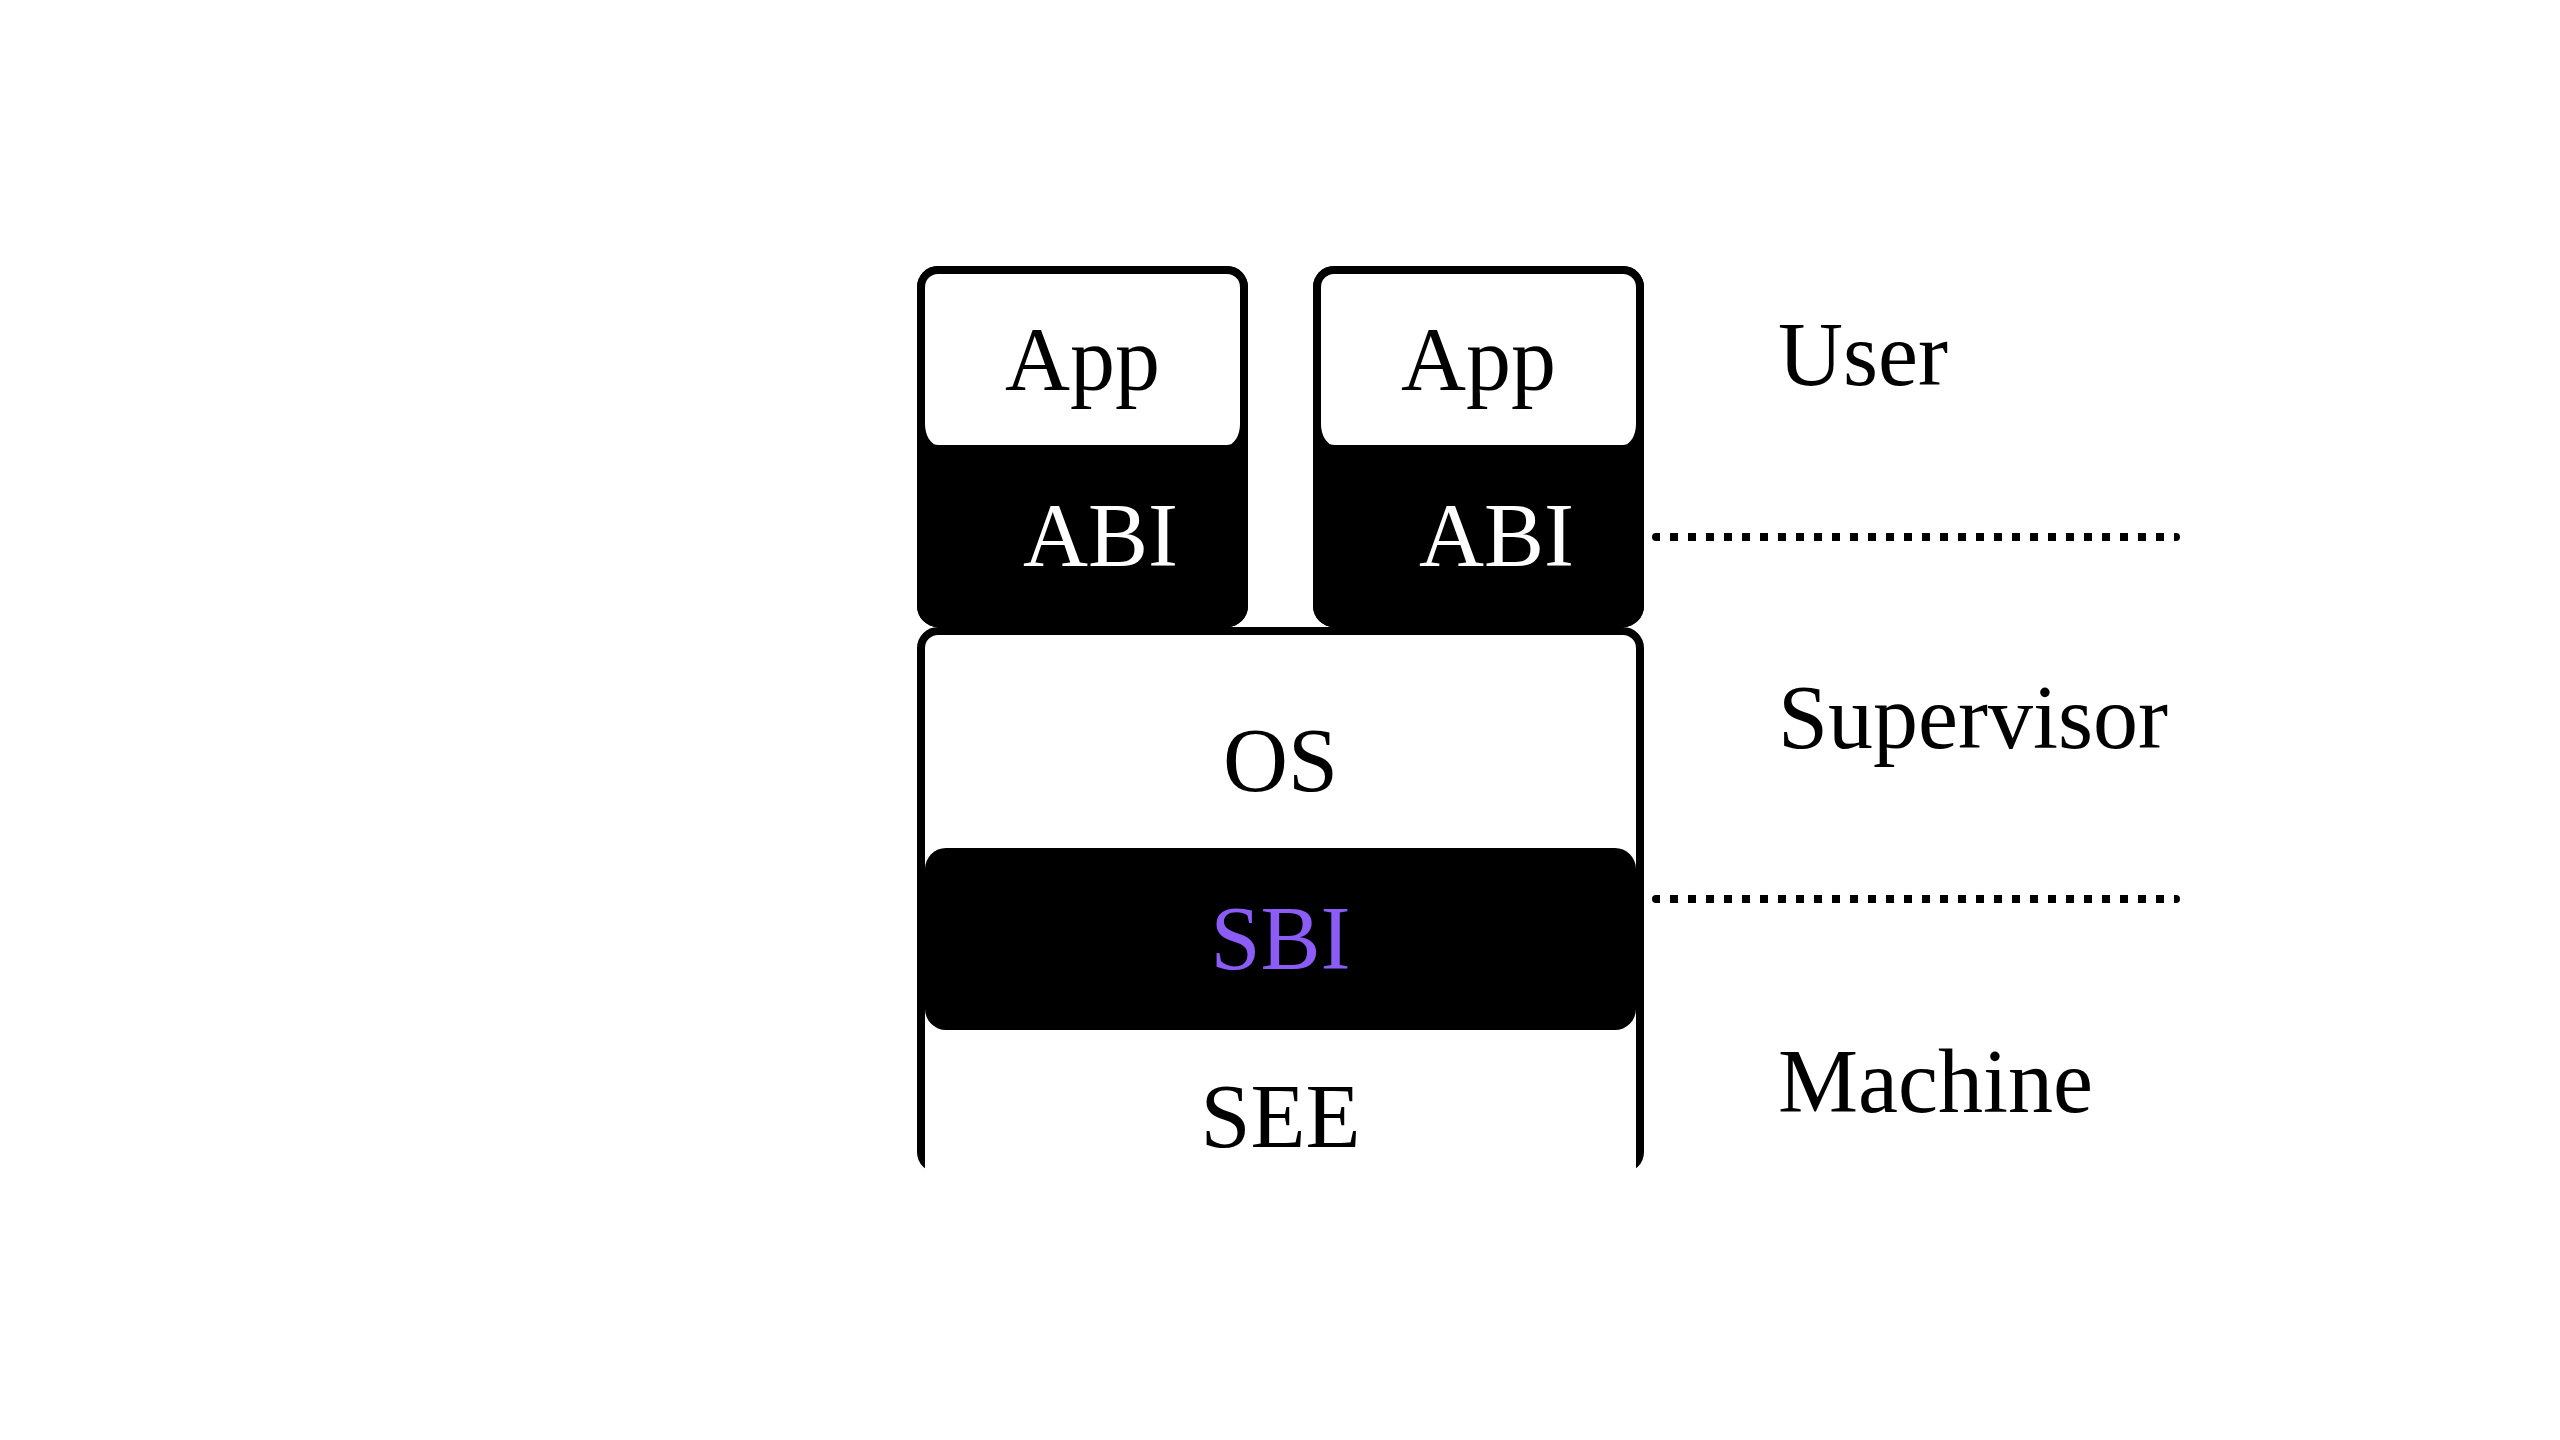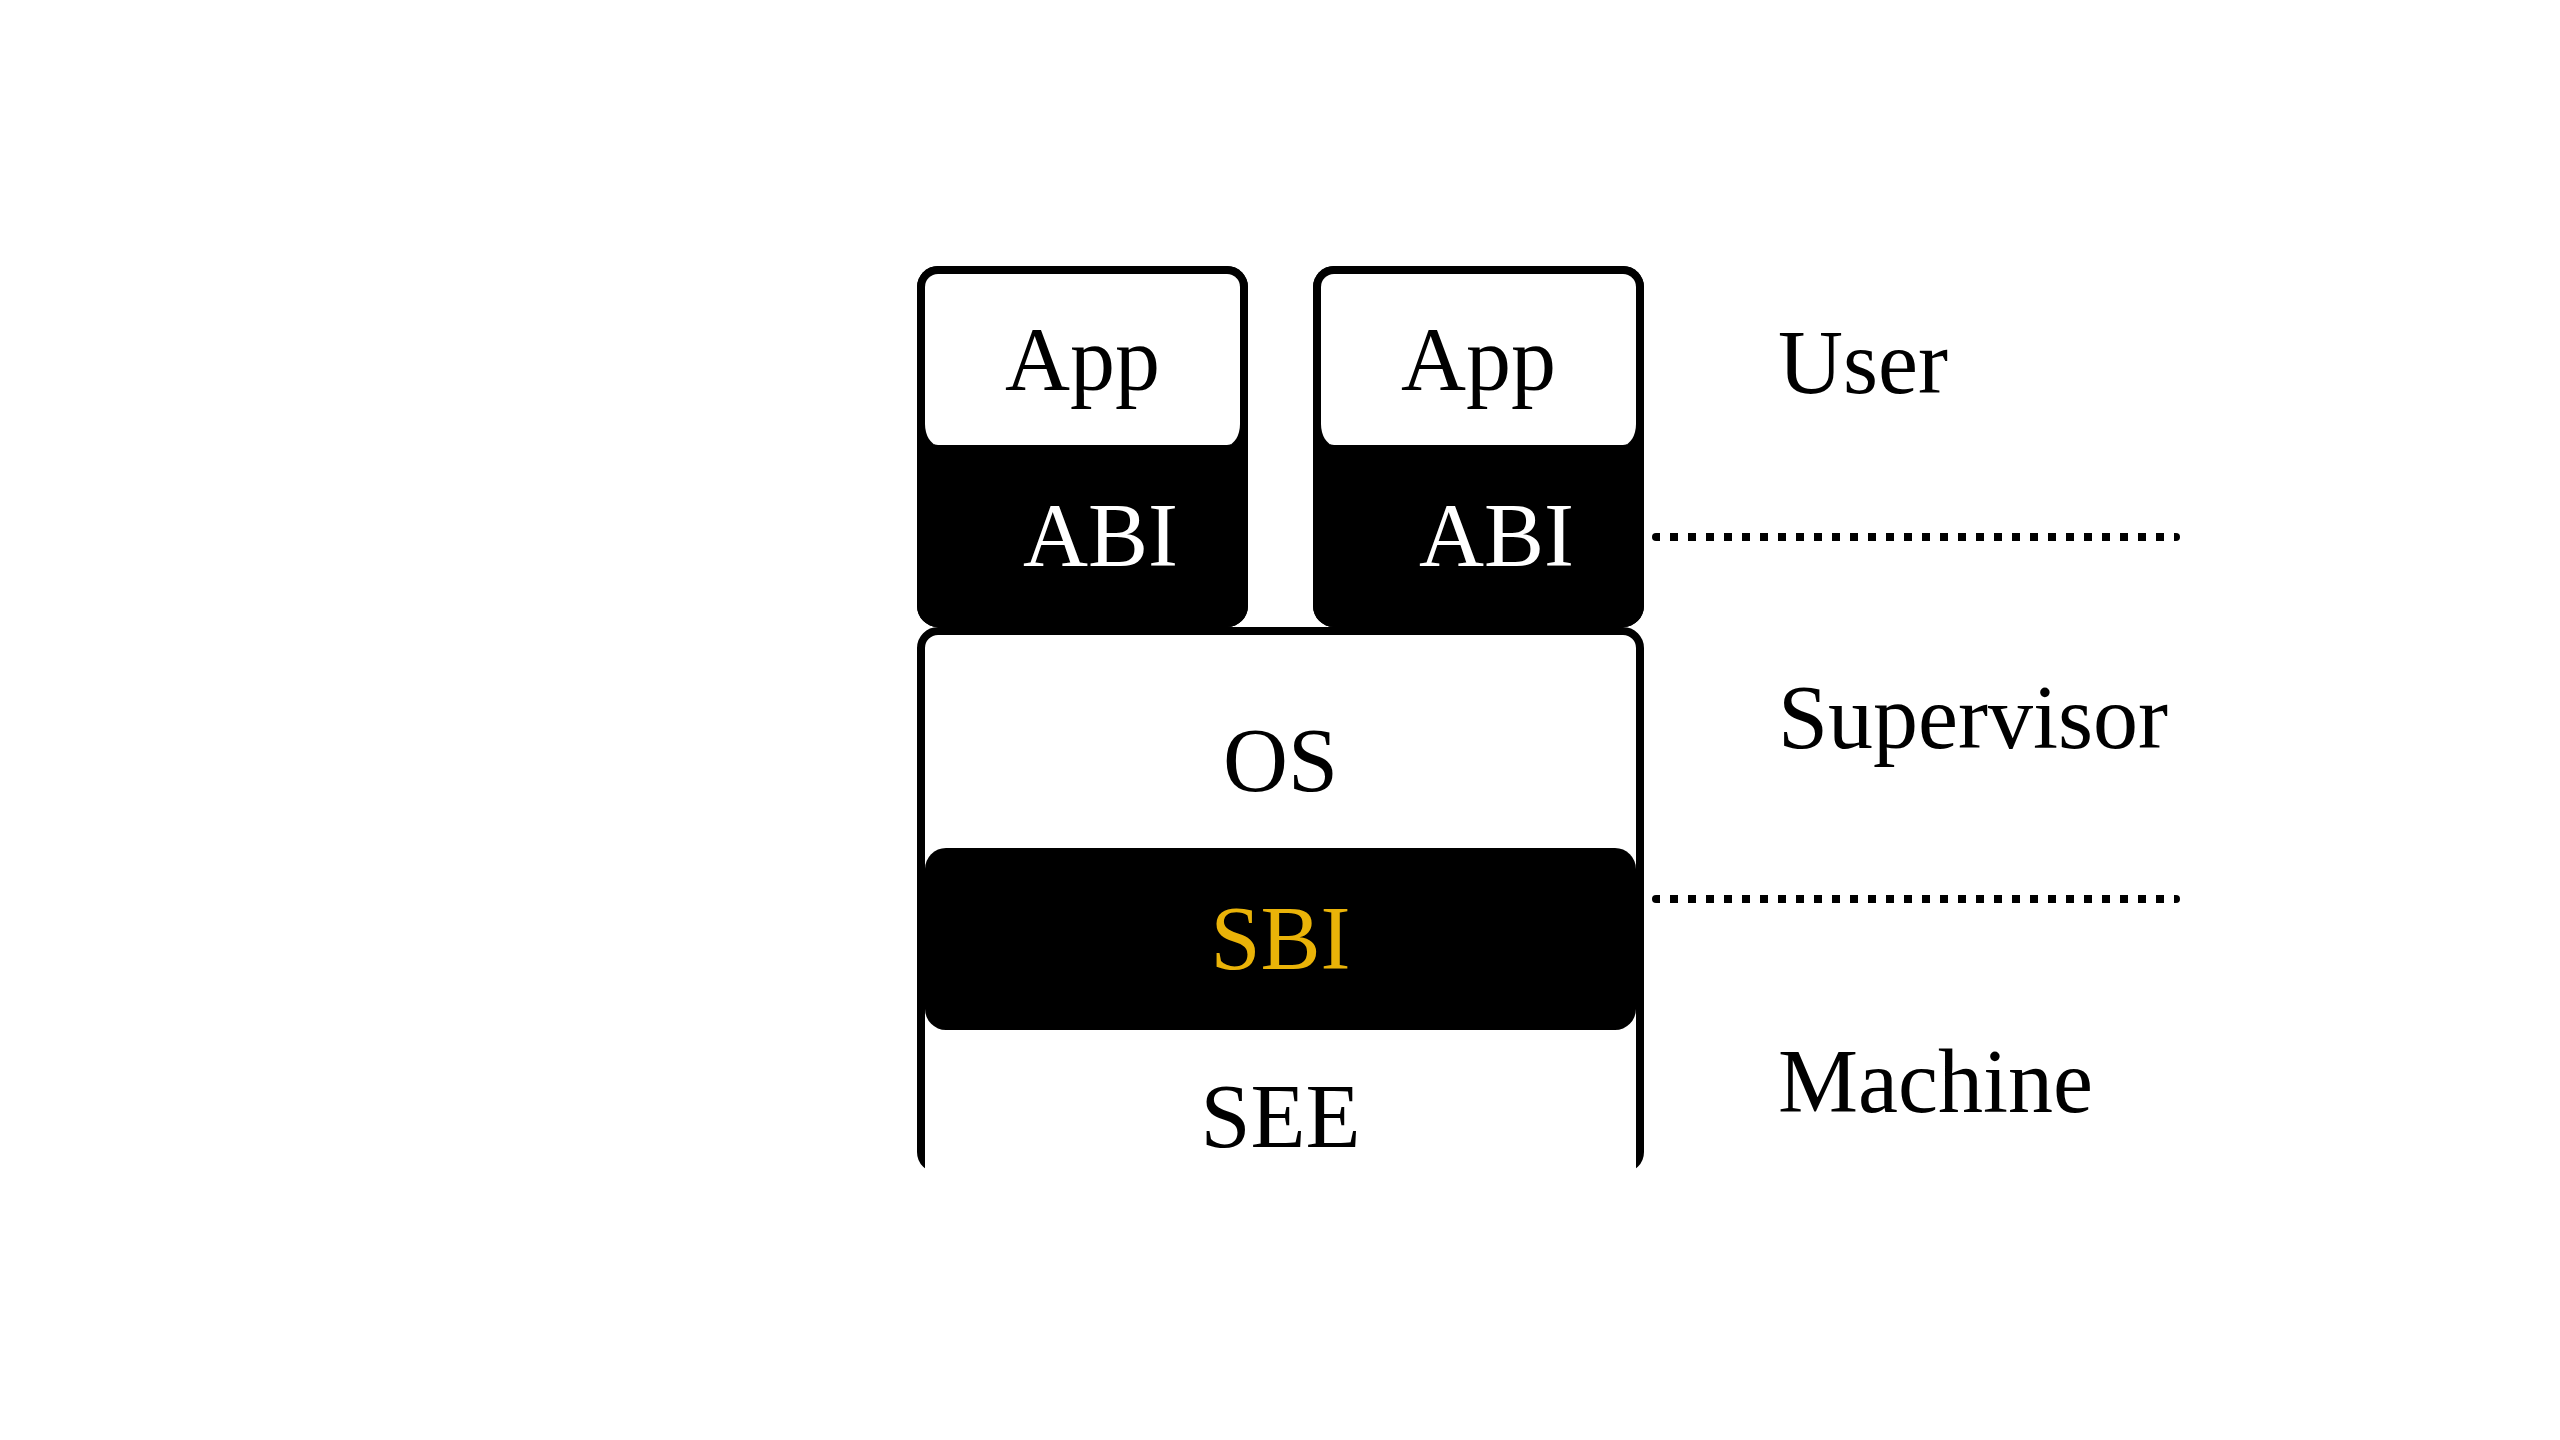--- a/index.html
+++ b/index.html
@@ -65,21 +65,21 @@
     background: #ffffff;
     border: 8px solid #000000;
   }
   .row {
     display: flex;
     align-items: center;
     justify-content: center;
     width: 100%;
   }
   .os-row  { height: 174px; background: #ffffff; color: #000000; margin-top: 39px; }
-  .sbi-row { height: 182px; background: #000000; color: #eab308; }
+  .sbi-row { height: 182px; background: #000000; color: #8b5cf6; }
   .see-row { height: 174px; background: #ffffff; color: #000000; justify-content: center; }
 
   .box-label {
     font-size: 90px;
     line-height: 1;
     white-space: nowrap;
   }
 
   
   .dotted {
@@ -99,21 +99,21 @@
   
   .plabel {
     position: absolute;
     left: 1778px;
     transform: translateY(-50%);
     font-size: 90px;
     line-height: 1;
     white-space: nowrap;
     color: #000000;
   }
-  .plabel-user       { top: 355px; margin-top: 8px; }
+  .plabel-user       { top: 355px; }
   .plabel-supervisor { top: 718px; }
   .plabel-machine    { top: 1082px; }
 </style>
 </head>
 <body>
 
 <div class="canvas">
 
   <div class="column col-left">
     <div class="app-box">

